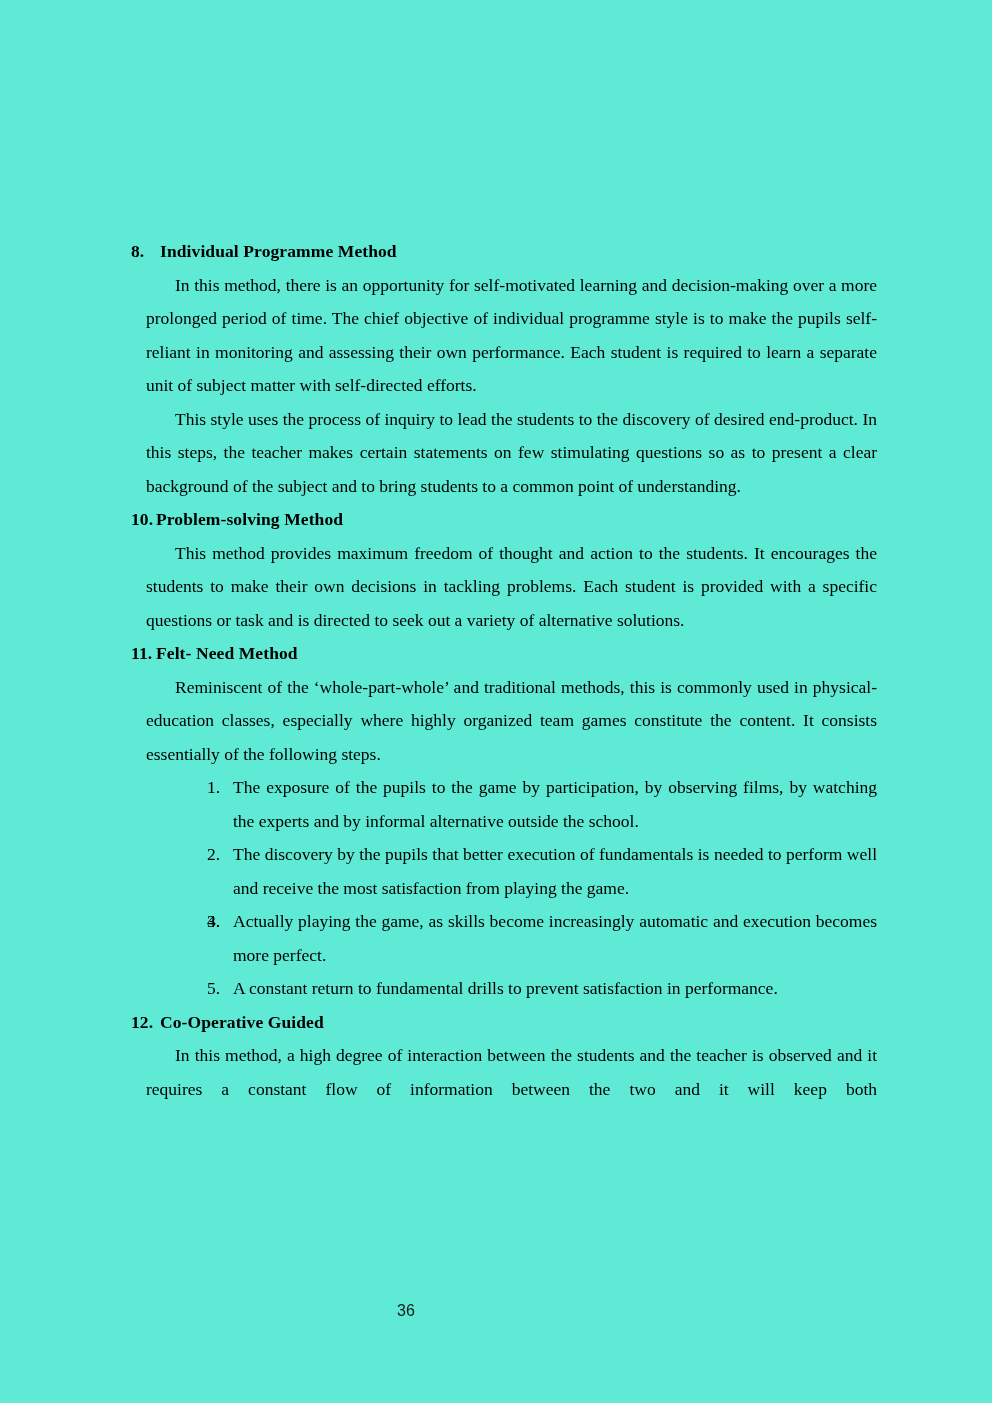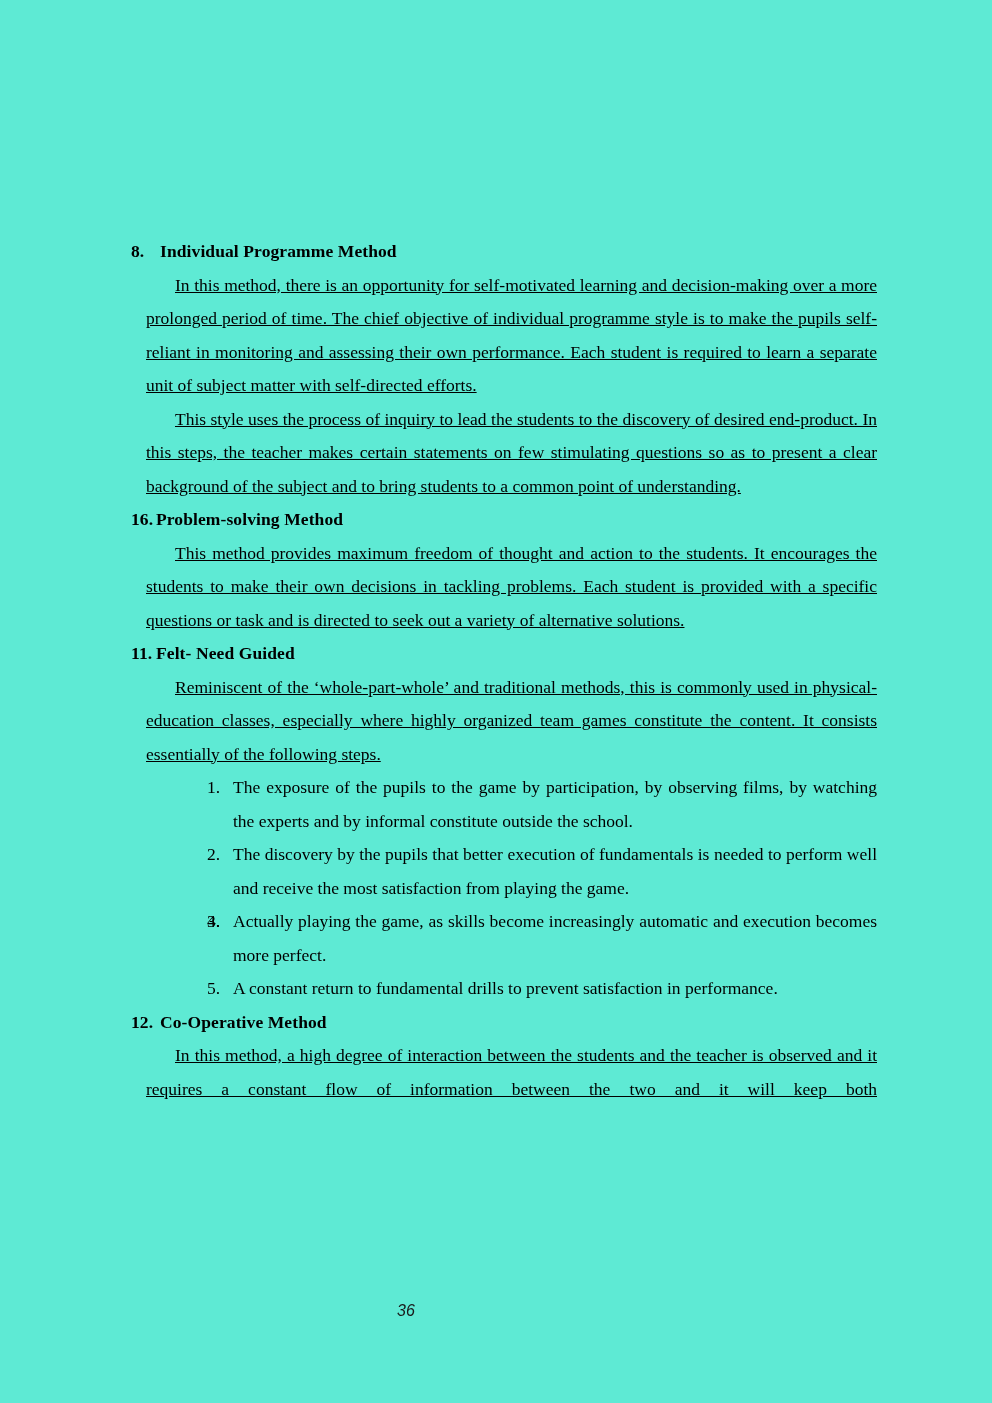--- a/index.html
+++ b/index.html
@@ -47,21 +47,20 @@
 
   
   .para {
     font-size: 17.5px;
     line-height: 33.5px;
     text-align: justify;
     text-justify: inter-word;
     text-indent: 29px;
     margin: 0;
     hyphens: none;
-    text-decoration: underline;
   }
   .para.last-justified {
     
     text-align-last: justify;
   }
 
   
   .sublist {
     list-style: none;
     margin: 0;
@@ -91,67 +90,66 @@
   .page-number {
     position: absolute;
     top: 1300px;
     left: 0;
     width: 812px;
     text-align: center;
     font-family: "Liberation Sans", "DejaVu Sans", sans-serif;
     font-size: 16px;
     line-height: 22px;
     color: #1a1a1a;
-    font-style: italic;
   }
 </style>
 </head>
 <body>
 
 <div class="page">
 
   <div class="content">
 
     <div class="heading gap-wide">
       <span class="num">8.</span><span>Individual Programme Method</span>
     </div>
     <p class="para">In this method, there is an opportunity for self-motivated learning and decision-making over a more prolonged period of time. The chief objective of individual programme style is to make the pupils self-reliant in monitoring and assessing their own performance. Each student is required to learn a separate unit of subject matter with self-directed efforts.</p>
 
     <p class="para">This style uses the process of inquiry to lead the students to the discovery of desired end-product. In this steps, the teacher makes certain statements on few stimulating questions so as to present a clear background of the subject and to bring students to a common point of understanding.</p>
 
     <div class="heading gap-narrow">
-      <span class="num">16.</span><span>Problem-solving Method</span>
+      <span class="num">10.</span><span>Problem-solving Method</span>
     </div>
     <p class="para">This method provides maximum freedom of thought and action to the students. It encourages the students to make their own decisions in tackling problems. Each student is provided with a specific questions or task and is directed to seek out a variety of alternative solutions.</p>
 
     <div class="heading gap-narrow">
-      <span class="num">11.</span><span>Felt- Need Guided</span>
+      <span class="num">11.</span><span>Felt- Need Method</span>
     </div>
     <p class="para">Reminiscent of the ‘whole-part-whole’ and traditional methods, this is commonly used in physical-education classes, especially where highly organized team games constitute the content. It consists essentially of the following steps.</p>
 
     <div class="sublist">
       <div class="item">
-        <span class="marker">1.</span><span>The exposure of the pupils to the game by participation, by observing films, by watching the experts and by informal constitute outside the school.</span>
+        <span class="marker">1.</span><span>The exposure of the pupils to the game by participation, by observing films, by watching the experts and by informal alternative outside the school.</span>
       </div>
       <div class="item">
         <span class="marker">2.</span><span>The discovery by the pupils that better execution of fundamentals is needed to perform well and receive the most satisfaction from playing the game.</span>
       </div>
       <div class="item ragged">
         <span class="marker">3.</span>
       </div>
       <div class="item">
         <span class="marker">4.</span><span>Actually playing the game, as skills become increasingly automatic and execution becomes more perfect.</span>
       </div>
       <div class="item ragged">
         <span class="marker">5.</span><span>A constant return to fundamental drills to prevent satisfaction in performance.</span>
       </div>
     </div>
 
     <div class="heading gap-wide">
-      <span class="num">12.</span><span>Co-Operative Method</span>
+      <span class="num">12.</span><span>Co-Operative Guided</span>
     </div>
     <p class="para last-justified">In this method, a high degree of interaction between the students and the teacher is observed and it requires a constant flow of information between the two and it will keep both</p>
 
   </div>
 
   <div class="page-number">36</div>
 
 </div>
 
 </body></html>

